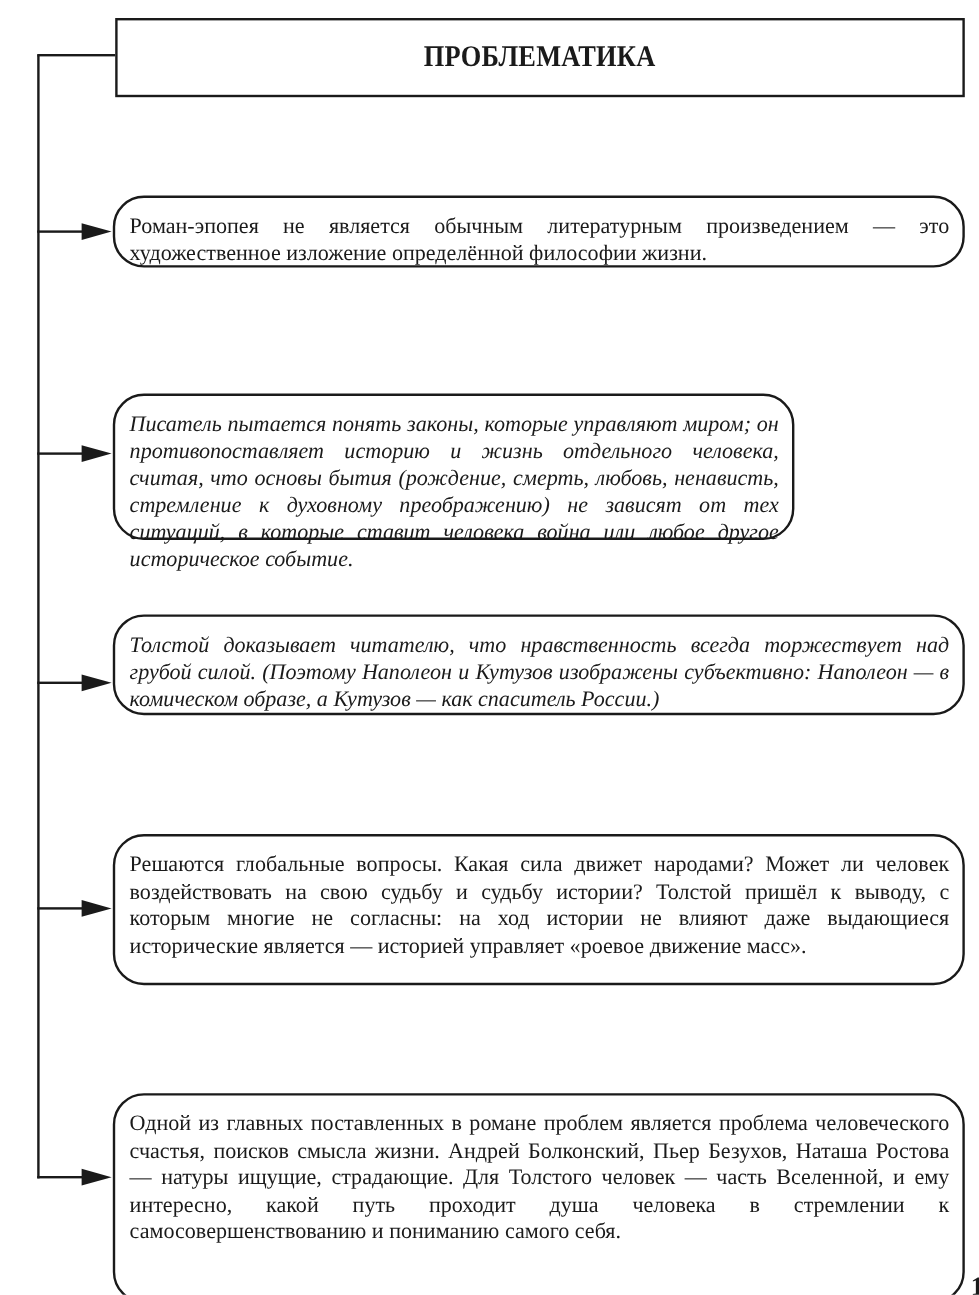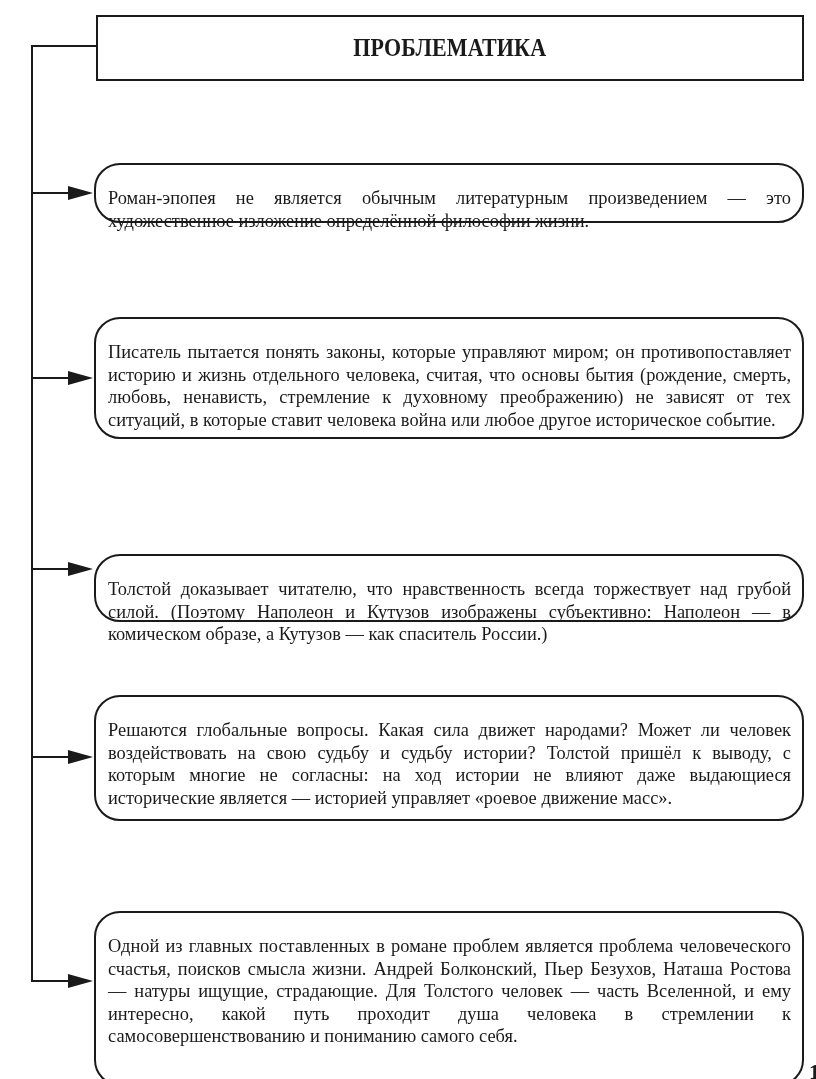--- a/index.html
+++ b/index.html
@@ -46,21 +46,21 @@
       justify-content: center;
     }
     .header-title {
       font-family: "Liberation Serif", "DejaVu Serif", serif;
       font-weight: bold;
       font-size: 25px;
       letter-spacing: 0.2px;
       transform: scaleX(0.88);
     }
     .content-box {
-      padding: 22px 11px 6px 12px;
+      padding: 12px 11px 6px 12px;
       border-radius: 26px;
     }
     .content-text {
       font-size: 18.4px;
       line-height: 22.6px;
       text-align: justify;
       text-align-last: left;
       hyphens: manual;
       white-space: normal;
     }
@@ -85,27 +85,27 @@
 </div>
 
 <div class="hline" style="left:31px; top:192px; width:40px;"></div>
 <div class="arrowhead" style="left:68px; top:186px;"></div>
 <div class="box content-box" style="left:94px; top:163px; width:710px; height:60px;">
   <div class="content-text">Роман-эпопея не является обычным литературным произведением — это художественное изложение определённой философии жизни.</div>
 </div>
 
 <div class="hline" style="left:31px; top:377px; width:40px;"></div>
 <div class="arrowhead" style="left:68px; top:371px;"></div>
-<div class="box content-box" style="left:94px; top:317px; width:710px; height:122px;">
+<div class="box content-box" style="left:94px; top:328px; width:568px; height:122px;font-style:italic;">
   <div class="content-text">Писатель пытается понять законы, которые управляют миром; он противопоставляет историю и жизнь отдельного человека, считая, что основы бытия (рождение, смерть, любовь, ненависть, стремление к духовному преображению) не зависят от тех ситуаций, в которые ставит человека война или любое другое историческое событие.</div>
 </div>
 
 <div class="hline" style="left:31px; top:568px; width:40px;"></div>
 <div class="arrowhead" style="left:68px; top:562px;"></div>
-<div class="box content-box" style="left:94px; top:554px; width:710px; height:68px;">
+<div class="box content-box" style="left:94px; top:512px; width:710px; height:84px;font-style:italic;">
   <div class="content-text">Толстой доказывает читателю, что нравственность всегда торжествует над грубой силой. (Поэтому Наполеон и Кутузов изображены субъективно: Наполеон — в комическом образе, а Кутузов — как спаситель России.)</div>
 </div>
 
 <div class="hline" style="left:31px; top:756px; width:40px;"></div>
 <div class="arrowhead" style="left:68px; top:750px;"></div>
 <div class="box content-box" style="left:94px; top:695px; width:710px; height:126px;">
   <div class="content-text">Решаются глобальные вопросы. Какая сила движет народами? Может ли человек воздействовать на свою судьбу и судьбу истории? Толстой пришёл к выводу, с которым многие не согласны: на ход истории не влияют даже выдающиеся исторические является — историей управляет «роевое движение масс».</div>
 </div>
 
 <div class="hline" style="left:31px; top:980px; width:40px;"></div>

